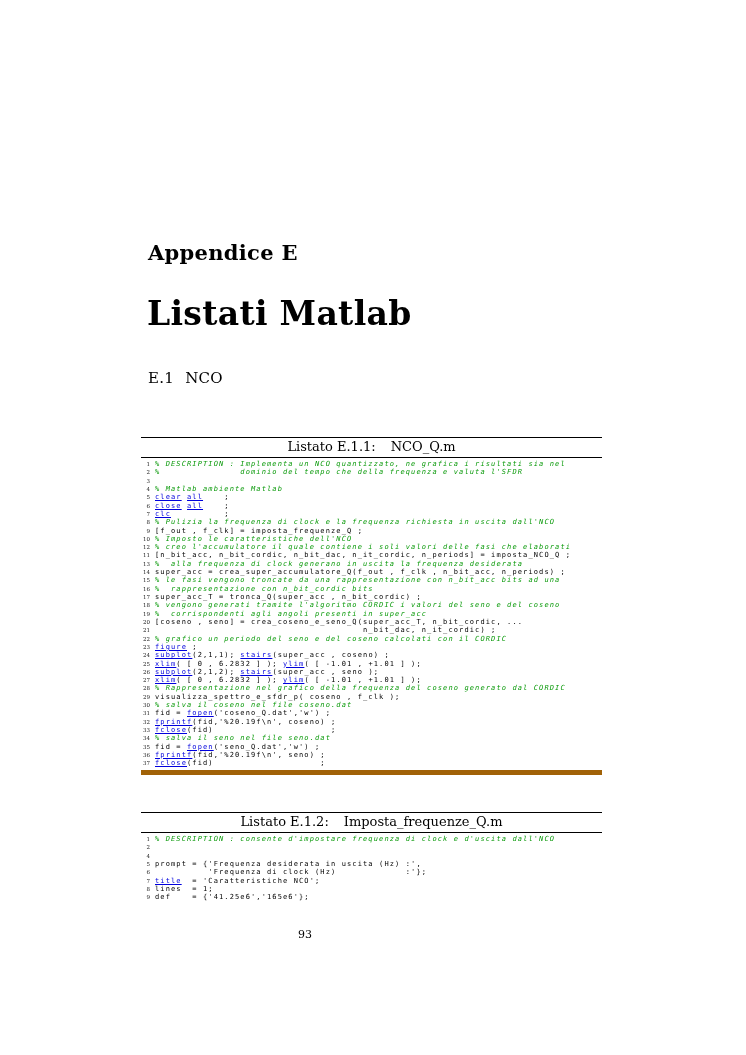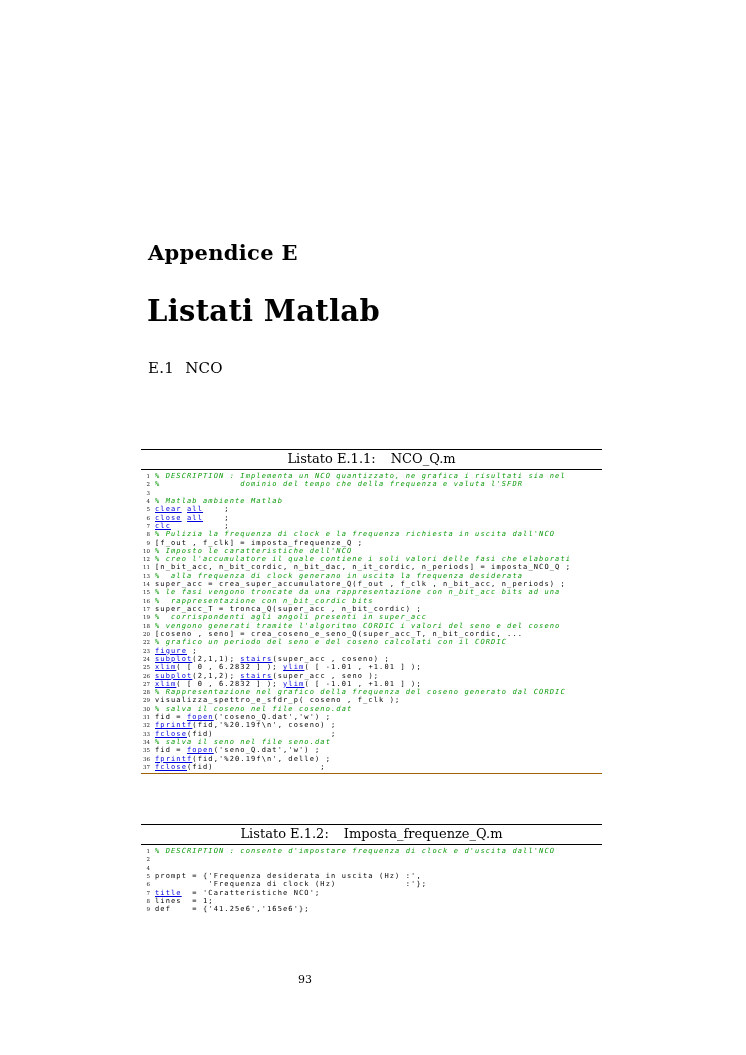--- a/index.html
+++ b/index.html
@@ -1,44 +1,44 @@
 <!DOCTYPE html>
 <html><head>
 <meta charset="utf-8">
 <style>
   html,body{margin:0;padding:0;background:#ffffff;}
   .page{position:relative;width:610px;height:1055px;background:#ffffff;overflow:hidden;
         font-family:"DejaVu Serif","Liberation Serif",serif;color:#000;}
 
   .chapter-label{position:absolute;left:148px;top:240px;font-size:21px;font-weight:bold;letter-spacing:.3px;}
-  .chapter-title{position:absolute;left:147px;top:294px;font-size:29px;font-weight:bold;letter-spacing:.3px;}
-  .section-heading{position:absolute;left:148px;top:359px;font-size:15px;letter-spacing:.3px;text-align:center;}
+  .chapter-title{position:absolute;left:147px;top:294px;font-size:33px;font-weight:bold;letter-spacing:.3px;}
+  .section-heading{position:absolute;left:148px;top:369px;font-size:15px;letter-spacing:.3px;text-align:center;}
   .section-heading .sec-num{display:inline-block;margin-right:11px;}
 
   .listing{position:absolute;left:141px;width:461px;}
   .listing.first{top:437px;}
   .listing.second{top:812px;}
-  .listing.closed .code{border-bottom:1px solid #a16207;}
+  .listing.closed .code{border-bottom:5px solid #a16207;}
   .caption{border-top:1px solid #000;border-bottom:1px solid #000;
-           text-align:center;font-size:13px;padding:1px 0 3px 0;margin-top:12px;}
+           text-align:center;font-size:13px;padding:1px 0 3px 0;}
   .caption .cap-label{display:inline-block;margin-right:15px;}
   .code{padding:2px 0 2px 0;}
 
   .cl{display:flex;height:8.32px;line-height:8.32px;
       font-family:"DejaVu Sans Mono","Liberation Mono",monospace;
       font-size:7px;letter-spacing:1.12px;white-space:pre;}
   .ln{flex:0 0 9px;width:9px;text-align:right;padding-right:5px;
       font-family:"DejaVu Serif","Liberation Serif",serif;
       font-size:5.5px;letter-spacing:0;color:#222;}
   .ct{flex:1;white-space:pre;}
   .ct .c{color:#089908;font-style:italic;}
   .ct .k{color:#0000dd;text-decoration:underline;text-decoration-thickness:0.5px;text-underline-offset:1px;}
   .ct .p{color:#000;}
 
-  .page-number{position:absolute;left:0;right:0;top:973px;text-align:center;font-size:11px;}
+  .page-number{position:absolute;left:0;right:0;top:928px;text-align:center;font-size:11px;}
 </style>
 </head>
 <body>
 
 <div class="page">
 
   <div class="chapter-label">Appendice E</div>
   <div class="chapter-title">Listati Matlab</div>
 
   <div class="section-heading">
@@ -60,38 +60,39 @@
         <div class="cl"><span class="ln">8</span><span class="ct"><span class="c">% Pulizia la frequenza di clock e la frequenza richiesta in uscita dall'NCO</span></span></div>
         <div class="cl"><span class="ln">9</span><span class="ct"><span class="p">[f_out , f_clk] = imposta_frequenze_Q ;</span></span></div>
         <div class="cl"><span class="ln">10</span><span class="ct"><span class="c">% Imposto le caratteristiche dell'NCO</span></span></div>
         <div class="cl"><span class="ln">12</span><span class="ct"><span class="c">% creo l'accumulatore il quale contiene i soli valori delle fasi che elaborati</span></span></div>
         <div class="cl"><span class="ln">11</span><span class="ct"><span class="p">[n_bit_acc, n_bit_cordic, n_bit_dac, n_it_cordic, n_periods] = imposta_NCO_Q ;</span></span></div>
         <div class="cl"><span class="ln">13</span><span class="ct"><span class="c">%  alla frequenza di clock generano in uscita la frequenza desiderata</span></span></div>
         <div class="cl"><span class="ln">14</span><span class="ct"><span class="p">super_acc = crea_super_accumulatore_Q(f_out , f_clk , n_bit_acc, n_periods) ;</span></span></div>
         <div class="cl"><span class="ln">15</span><span class="ct"><span class="c">% le fasi vengono troncate da una rappresentazione con n_bit_acc bits ad una</span></span></div>
         <div class="cl"><span class="ln">16</span><span class="ct"><span class="c">%  rappresentazione con n_bit_cordic bits</span></span></div>
         <div class="cl"><span class="ln">17</span><span class="ct"><span class="p">super_acc_T = tronca_Q(super_acc , n_bit_cordic) ;</span></span></div>
+        <div class="cl"><span class="ln">18</span><span class="ct"><span class="c">% vengono generati tramite l'algoritmo CORDIC i valori del seno e del coseno</span></span></div>
         <div class="cl"><span class="ln">19</span><span class="ct"><span class="c">%  corrispondenti agli angoli presenti in super_acc</span></span></div>
-        <div class="cl"><span class="ln">18</span><span class="ct"><span class="c">% vengono generati tramite l'algoritmo CORDIC i valori del seno e del coseno</span></span></div>
         <div class="cl"><span class="ln">20</span><span class="ct"><span class="p">[coseno , seno] = crea_coseno_e_seno_Q(super_acc_T, n_bit_cordic, ...</span></span></div>
+        <div class="cl"><span class="ln">21</span><span class="ct"><span class="p">                                       n_bit_dac, n_it_cordic) ;</span></span></div>
         <div class="cl"><span class="ln">22</span><span class="ct"><span class="c">% grafico un periodo del seno e del coseno calcolati con il CORDIC</span></span></div>
         <div class="cl"><span class="ln">23</span><span class="ct"><span class="k">figure</span><span class="p"> ;</span></span></div>
         <div class="cl"><span class="ln">24</span><span class="ct"><span class="k">subplot</span><span class="p">(2,1,1); </span><span class="k">stairs</span><span class="p">(super_acc , coseno) ;</span></span></div>
         <div class="cl"><span class="ln">25</span><span class="ct"><span class="k">xlim</span><span class="p">( [ 0 , 6.2832 ] ); </span><span class="k">ylim</span><span class="p">( [ -1.01 , +1.01 ] );</span></span></div>
         <div class="cl"><span class="ln">26</span><span class="ct"><span class="k">subplot</span><span class="p">(2,1,2); </span><span class="k">stairs</span><span class="p">(super_acc , seno );</span></span></div>
         <div class="cl"><span class="ln">27</span><span class="ct"><span class="k">xlim</span><span class="p">( [ 0 , 6.2832 ] ); </span><span class="k">ylim</span><span class="p">( [ -1.01 , +1.01 ] );</span></span></div>
         <div class="cl"><span class="ln">28</span><span class="ct"><span class="c">% Rappresentazione nel grafico della frequenza del coseno generato dal CORDIC</span></span></div>
         <div class="cl"><span class="ln">29</span><span class="ct"><span class="p">visualizza_spettro_e_sfdr_p( coseno , f_clk );</span></span></div>
         <div class="cl"><span class="ln">30</span><span class="ct"><span class="c">% salva il coseno nel file coseno.dat</span></span></div>
         <div class="cl"><span class="ln">31</span><span class="ct"><span class="p">fid = </span><span class="k">fopen</span><span class="p">('coseno_Q.dat','w') ;</span></span></div>
         <div class="cl"><span class="ln">32</span><span class="ct"><span class="k">fprintf</span><span class="p">(fid,'%20.19f\n', coseno) ;</span></span></div>
         <div class="cl"><span class="ln">33</span><span class="ct"><span class="k">fclose</span><span class="p">(fid)                      ;</span></span></div>
         <div class="cl"><span class="ln">34</span><span class="ct"><span class="c">% salva il seno nel file seno.dat</span></span></div>
         <div class="cl"><span class="ln">35</span><span class="ct"><span class="p">fid = </span><span class="k">fopen</span><span class="p">('seno_Q.dat','w') ;</span></span></div>
-        <div class="cl"><span class="ln">36</span><span class="ct"><span class="k">fprintf</span><span class="p">(fid,'%20.19f\n', delle) ;</span></span></div>
+        <div class="cl"><span class="ln">36</span><span class="ct"><span class="k">fprintf</span><span class="p">(fid,'%20.19f\n', seno) ;</span></span></div>
         <div class="cl"><span class="ln">37</span><span class="ct"><span class="k">fclose</span><span class="p">(fid)                    ;</span></span></div>
       </div>
   </div>
 
   <div class="listing second">
     <div class="caption">
       <span class="cap-label">Listato E.1.2:</span><span class="cap-file">Imposta_frequenze_Q.m</span>
     </div>
     <div class="code">
         <div class="cl"><span class="ln">1</span><span class="ct"><span class="c">% DESCRIPTION : consente d'impostare frequenza di clock e d'uscita dall'NCO</span></span></div>

